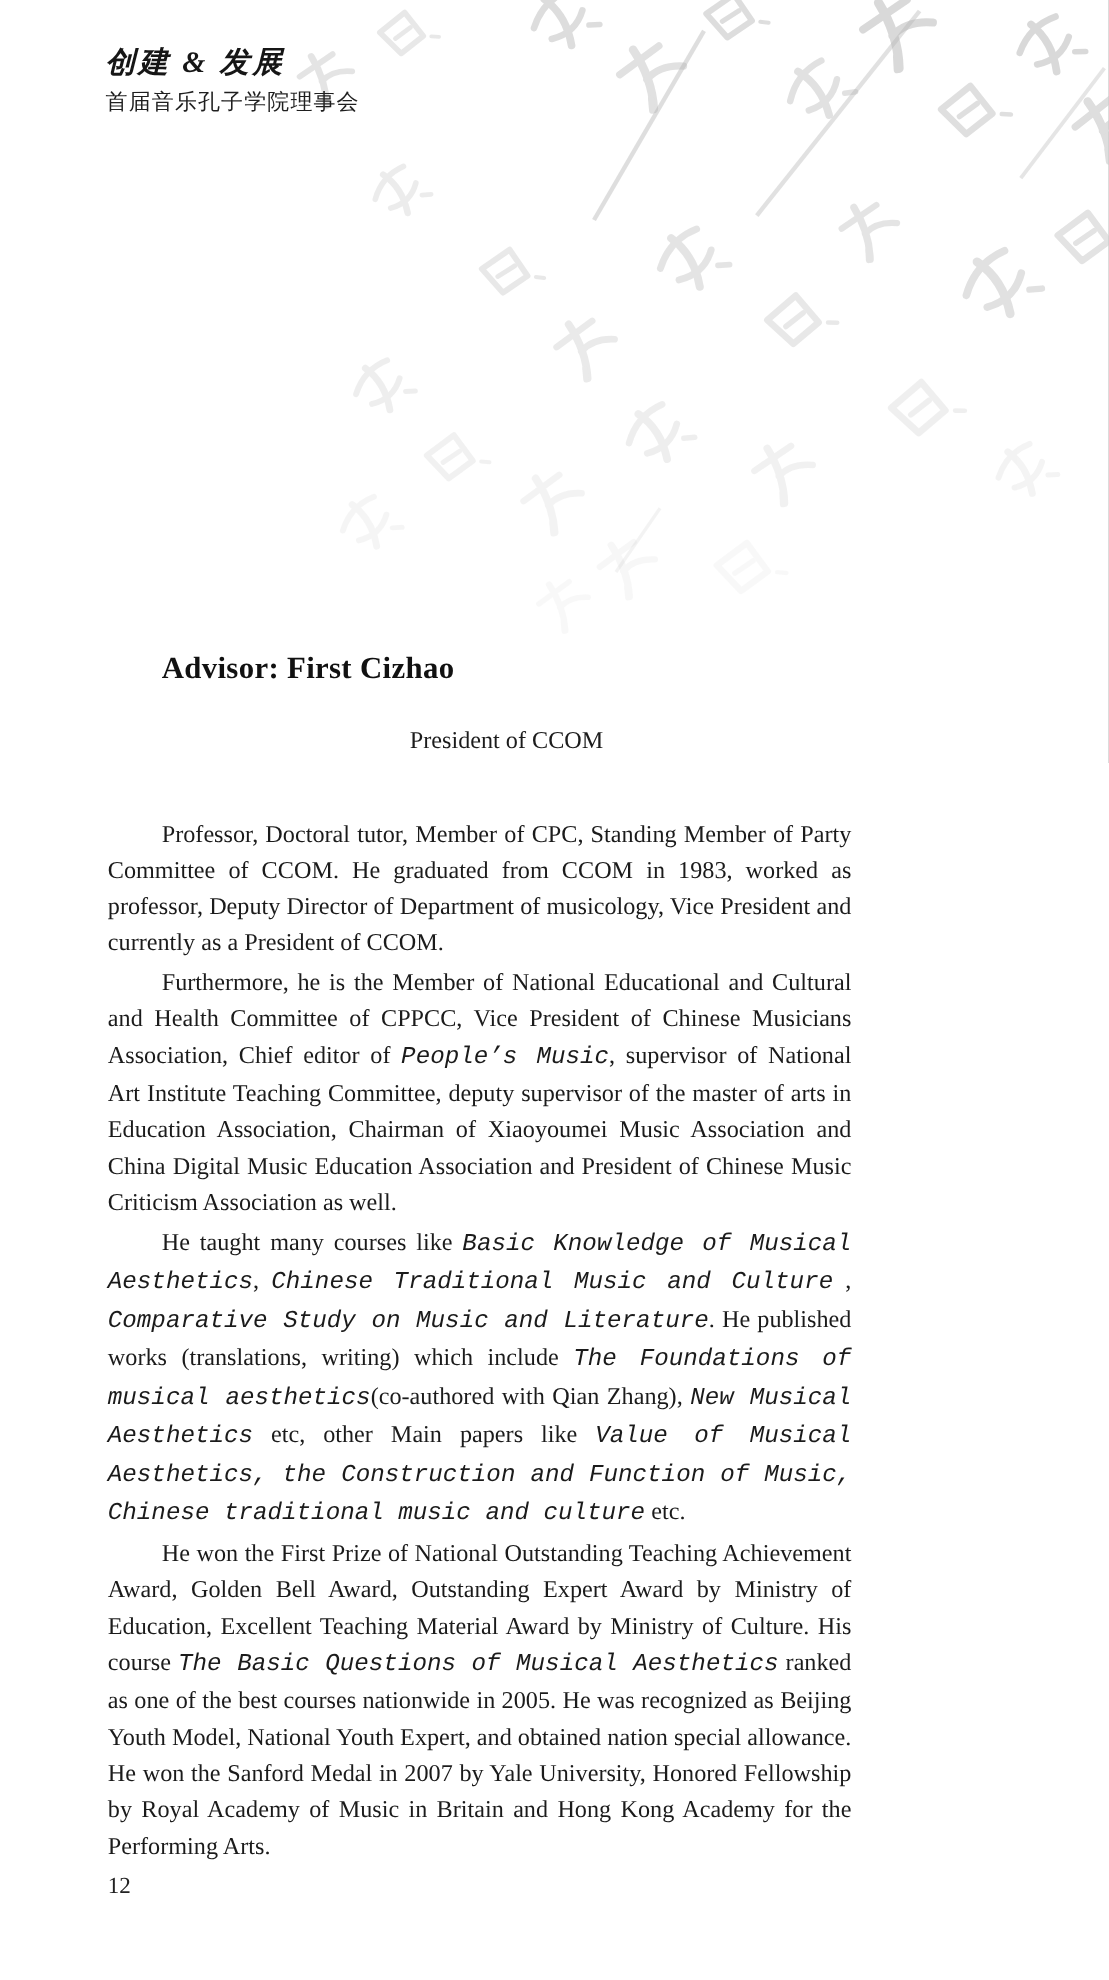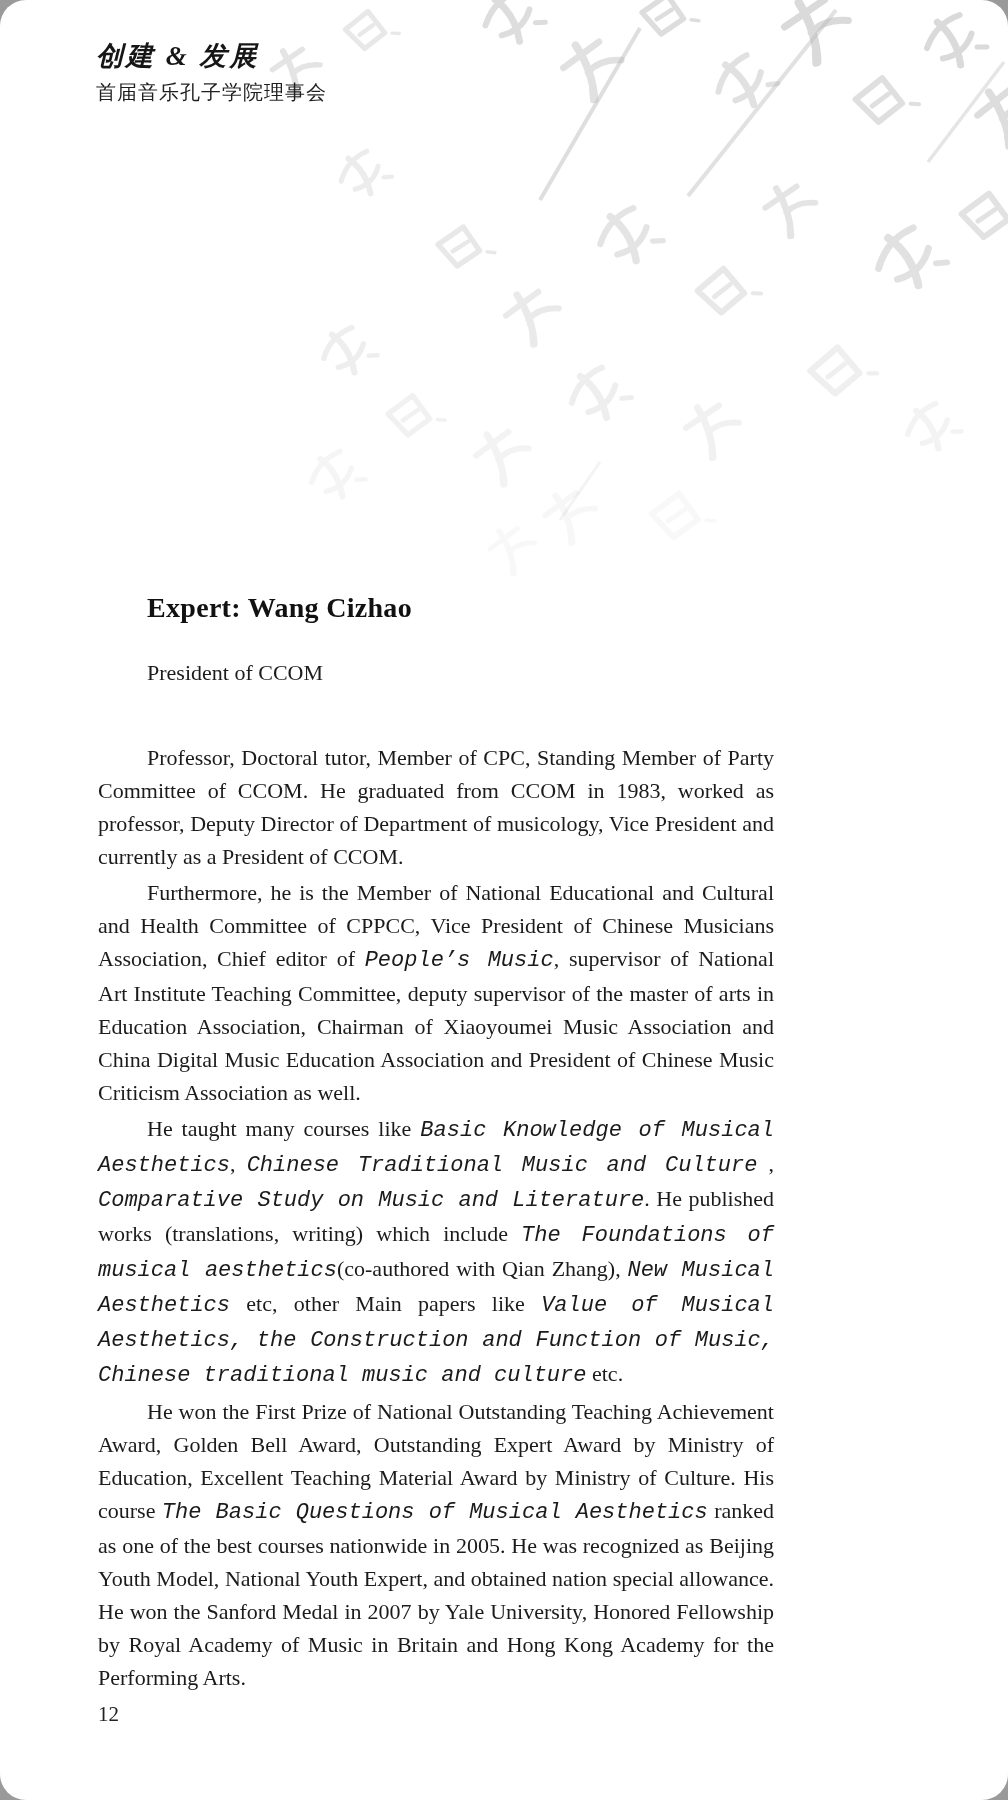--- a/index.html
+++ b/index.html
@@ -5,40 +5,39 @@
 <style>
   html,body { margin:0; padding:0; background:#9a9a9a; }
   .page {
     position:relative;
     width:1008px; height:1800px;
     margin:0 auto;
     background:#ffffff;
     overflow:hidden;
     font-family:"Liberation Serif","DejaVu Serif",serif;
     color:#1c1c1c;
-    border-radius:26px;
   }
   .watermark { position:absolute; top:0; left:0; z-index:1; pointer-events:none; }
   .brand { position:absolute; left:96px; top:38px; z-index:2; }
   .brand-line1 {
     font-size:27px; font-weight:bold; font-style:italic;
     letter-spacing:3px; color:#161616;
     font-family:"Liberation Serif","DejaVu Serif",serif;
   }
   .brand-line2 {
     margin-top:5px; font-size:20px; letter-spacing:1px; color:#1f1f1f;
     font-family:"DejaVu Sans","Liberation Sans",sans-serif;
   }
   .content { position:absolute; left:98px; top:592px; width:676px; z-index:2; }
   .advisor-heading {
     margin:0 0 0 49px;
     font-size:28px; font-weight:bold; letter-spacing:0.3px;
     color:#111;
   }
-  .subtitle { margin:36px 0 0 49px; font-size:22px; }
+  .subtitle { margin:36px 0 0 49px; font-size:22px;text-align:center; }
   .bodytext { margin-top:55px; }
   .bodytext p {
     margin:0 0 3px 0;
     font-size:22px; line-height:33px;
     text-align:justify; text-indent:49px;
     color:#1b1b1b;
   }
   .bodytext p span.it { font-style:italic;font-family:Liberation Mono, monospace; }
   .page-number {
     position:absolute; top:1702px; left:98px; width:676px;
@@ -106,21 +105,21 @@
     <use href="#wg1" transform="translate(296 472) rotate(-40) scale(0.9)" opacity="0.12"></use>
     <use href="#wg2" transform="translate(478 546) rotate(-42) scale(0.85)" opacity="0.08"></use>
   </svg>
 
   <div class="brand">
     <div class="brand-line1">创建 &amp; 发展</div>
     <div class="brand-line2">首届音乐孔子学院理事会</div>
   </div>
 
   <div class="content">
-    <h1 class="advisor-heading">Expert: Wang Cizhao</h1>
+    <h1 class="advisor-heading">Advisor: First Cizhao</h1>
     <div class="subtitle">President of CCOM</div>
     <div class="bodytext">
         <p><span>Professor, Doctoral tutor, Member of CPC, Standing Member of Party Committee of CCOM. He graduated from CCOM in 1983, worked as professor, Deputy Director of Department of musicology, Vice President and currently as a President of CCOM.</span></p>
         <p><span>Furthermore, he is the Member of National Educational and Cultural and Health Committee of CPPCC, Vice President of Chinese Musicians Association, Chief editor of </span><span class="it">People’s Music</span><span>, supervisor of National Art Institute Teaching Committee, deputy supervisor of the master of arts in Education Association, Chairman of Xiaoyoumei Music Association and China Digital Music Education Association and President of Chinese Music Criticism Association as well.</span></p>
         <p><span>He taught many courses like </span><span class="it">Basic Knowledge of Musical Aesthetics</span><span>, </span><span class="it">Chinese Traditional Music and Culture</span><span> , </span><span class="it">Comparative Study on Music and Literature</span><span>. He published works (translations, writing) which include </span><span class="it">The Foundations of musical aesthetics</span><span>(co-authored with Qian Zhang), </span><span class="it">New Musical Aesthetics</span><span> etc, other Main papers like </span><span class="it">Value of Musical Aesthetics, the Construction and Function of Music, Chinese traditional music and culture</span><span> etc.</span></p>
         <p><span>He won the First Prize of National Outstanding Teaching Achievement Award, Golden Bell Award, Outstanding Expert Award by Ministry of Education, Excellent Teaching Material Award by Ministry of Culture. His course </span><span class="it">The Basic Questions of Musical Aesthetics</span><span> ranked as one of the best courses nationwide in 2005. He was recognized as Beijing Youth Model, National Youth Expert, and obtained nation special allowance. He won the Sanford Medal in 2007 by Yale University, Honored Fellowship by Royal Academy of Music in Britain and Hong Kong Academy for the Performing Arts.</span></p>
       </div>
   </div>
 
   <div class="page-number">12</div>

